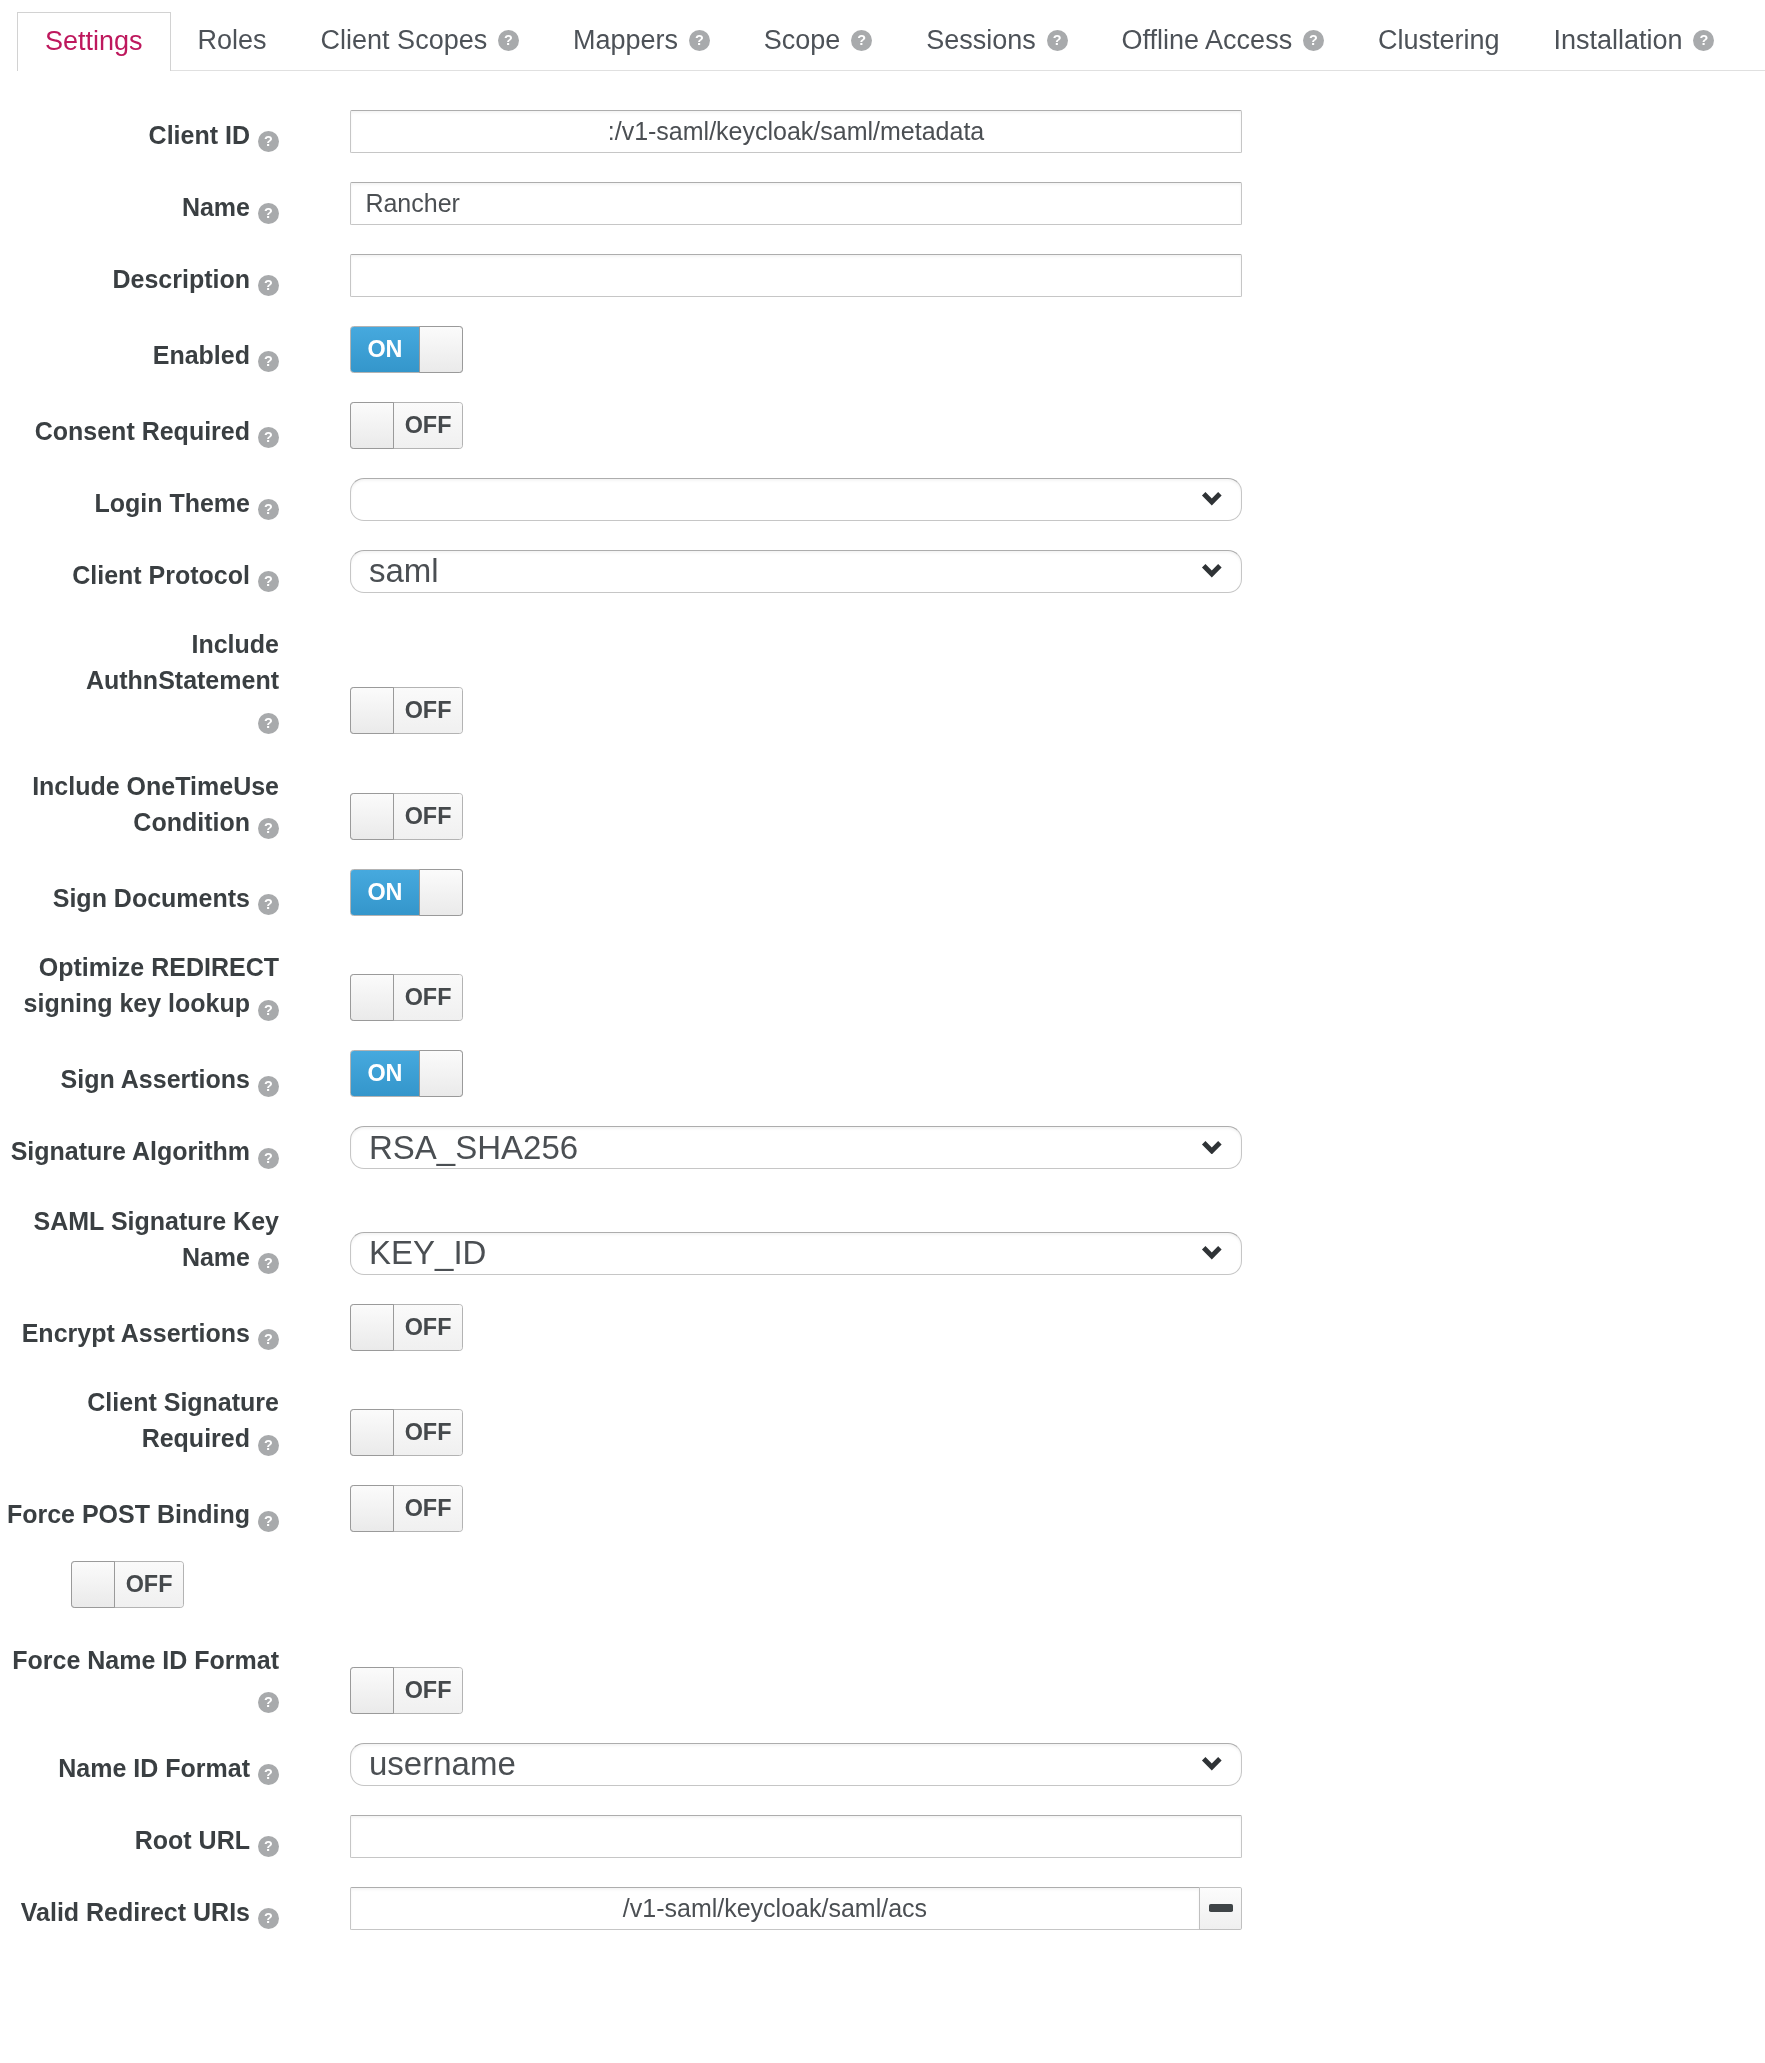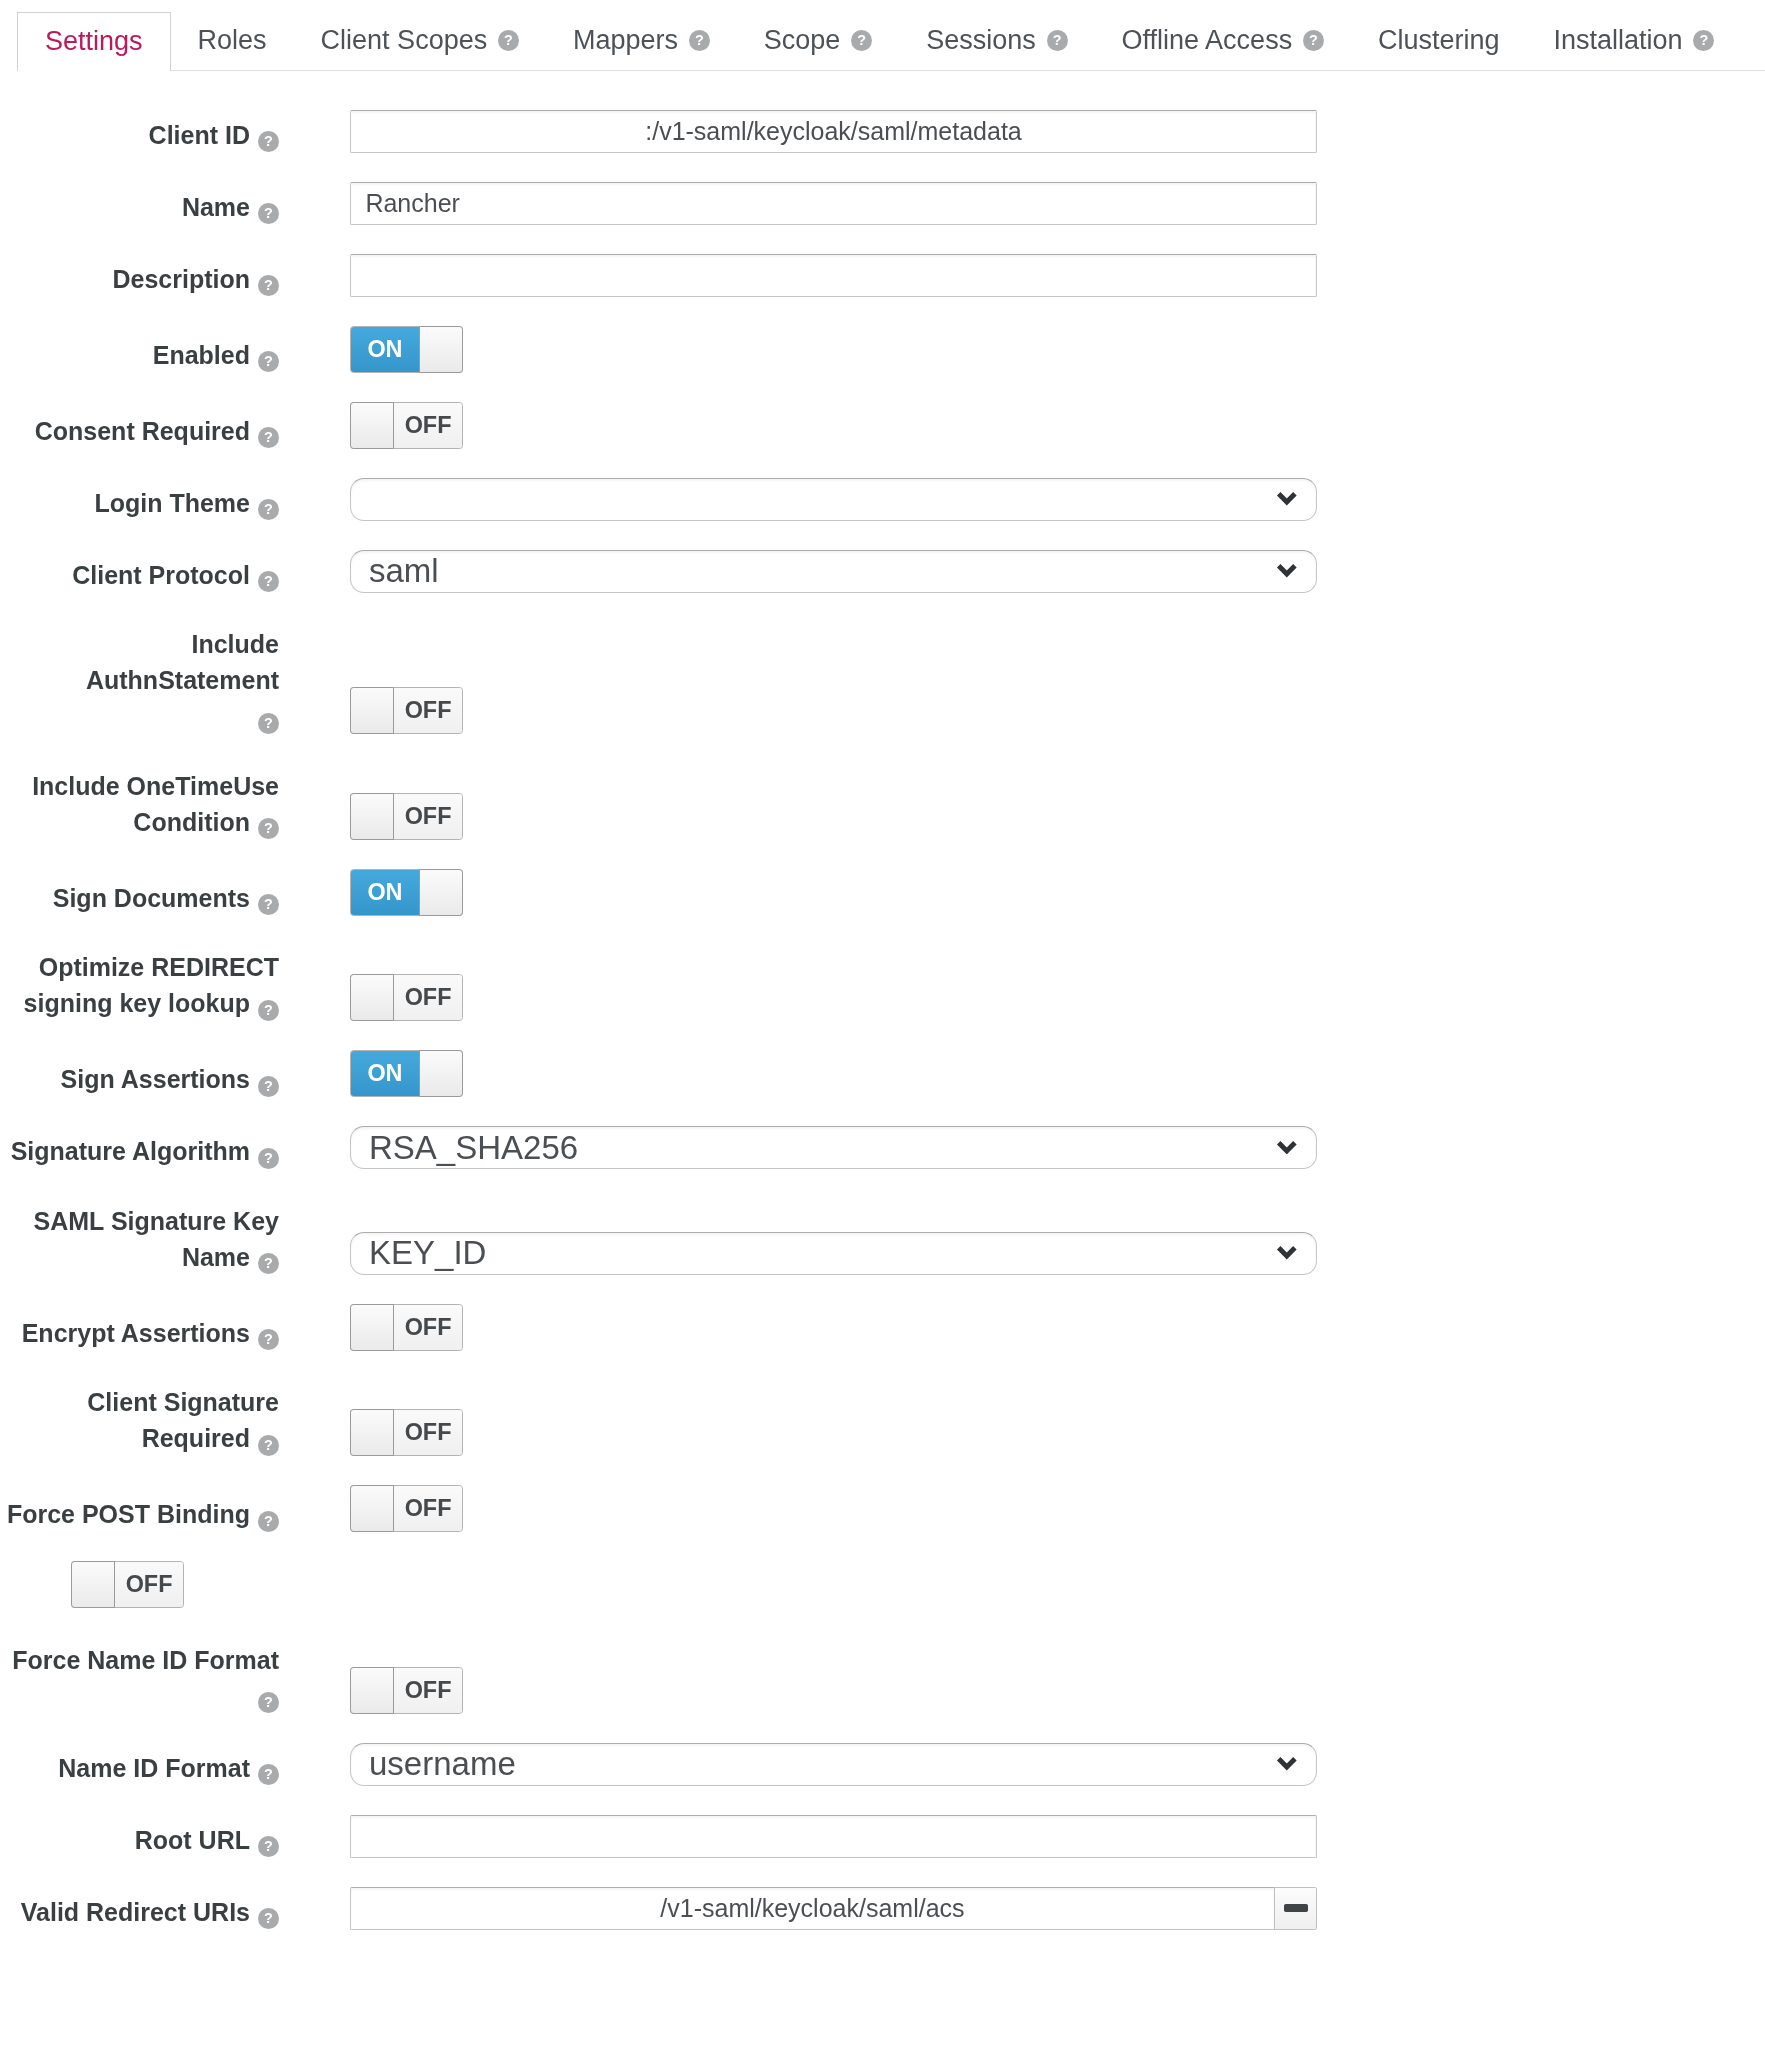--- a/index.html
+++ b/index.html
@@ -32,21 +32,21 @@
   }
   .flabel .help-icon{margin-left:8px;}
   
   .form{margin-top:39px;}
   .row{display:flex;align-items:flex-end;margin-bottom:29px;}
   .flabel{
     width:279px;text-align:right;font-size:25px;font-weight:600;
     color:#3a3f42;line-height:36px;padding-top:4.5px;
   }
   .ltext{white-space:pre-line;}
-  .control{margin-left:71px;width:967px;position:relative;box-sizing:border-box;}
+  .control{margin-left:71px;width:892px;position:relative;box-sizing:border-box;}
   
   input.text{
     width:100%;height:43px;box-sizing:border-box;display:block;
     border:0.9px solid #c6c6c6;border-top-color:#adadad;border-radius:1.8px;
     background:#fff;box-shadow:inset 0 1.8px 2.7px rgba(0,0,0,0.05);
     font-family:"Liberation Sans",sans-serif;font-size:25px;color:#4b4f53;
     padding:0 14.4px;outline:none;
   }
   input.text.scrolled{text-align:center;}
   

